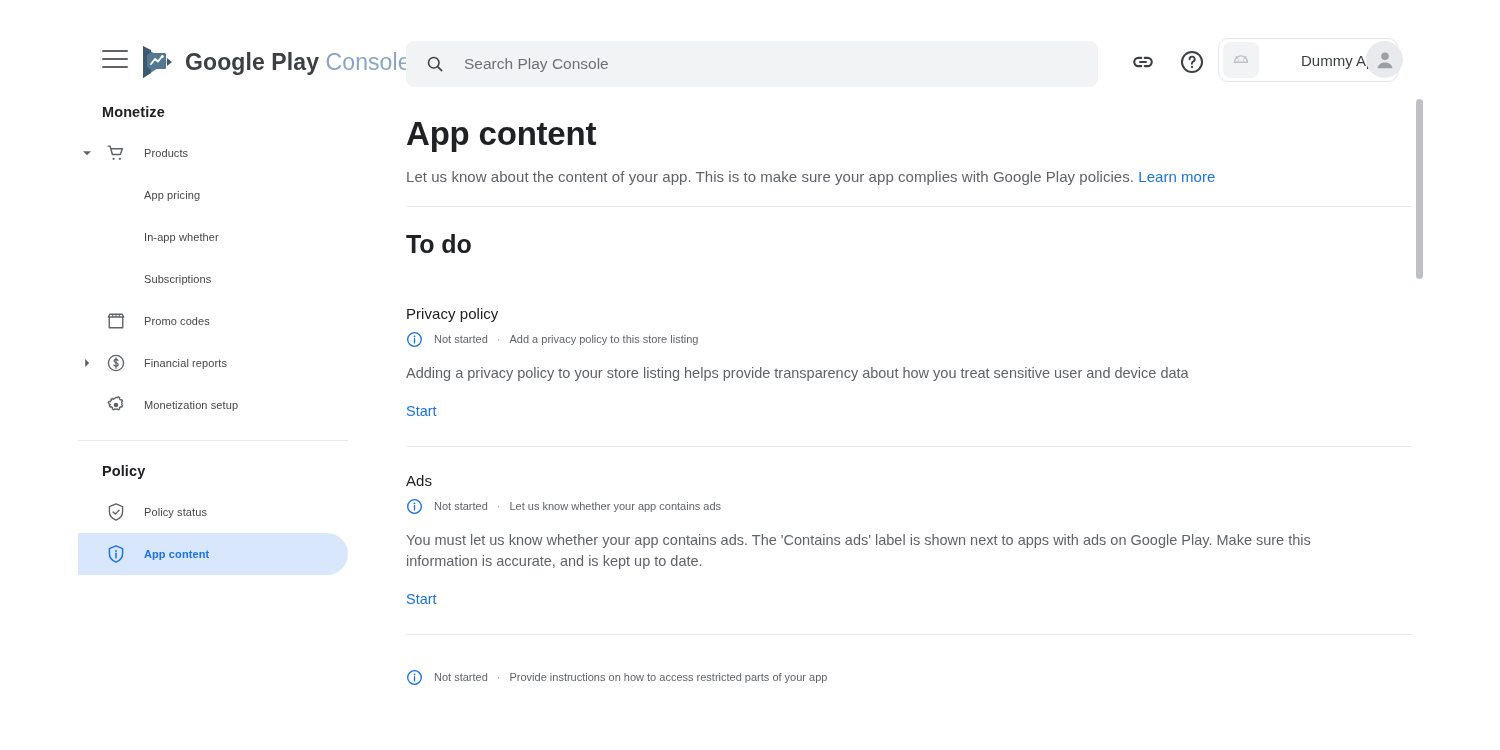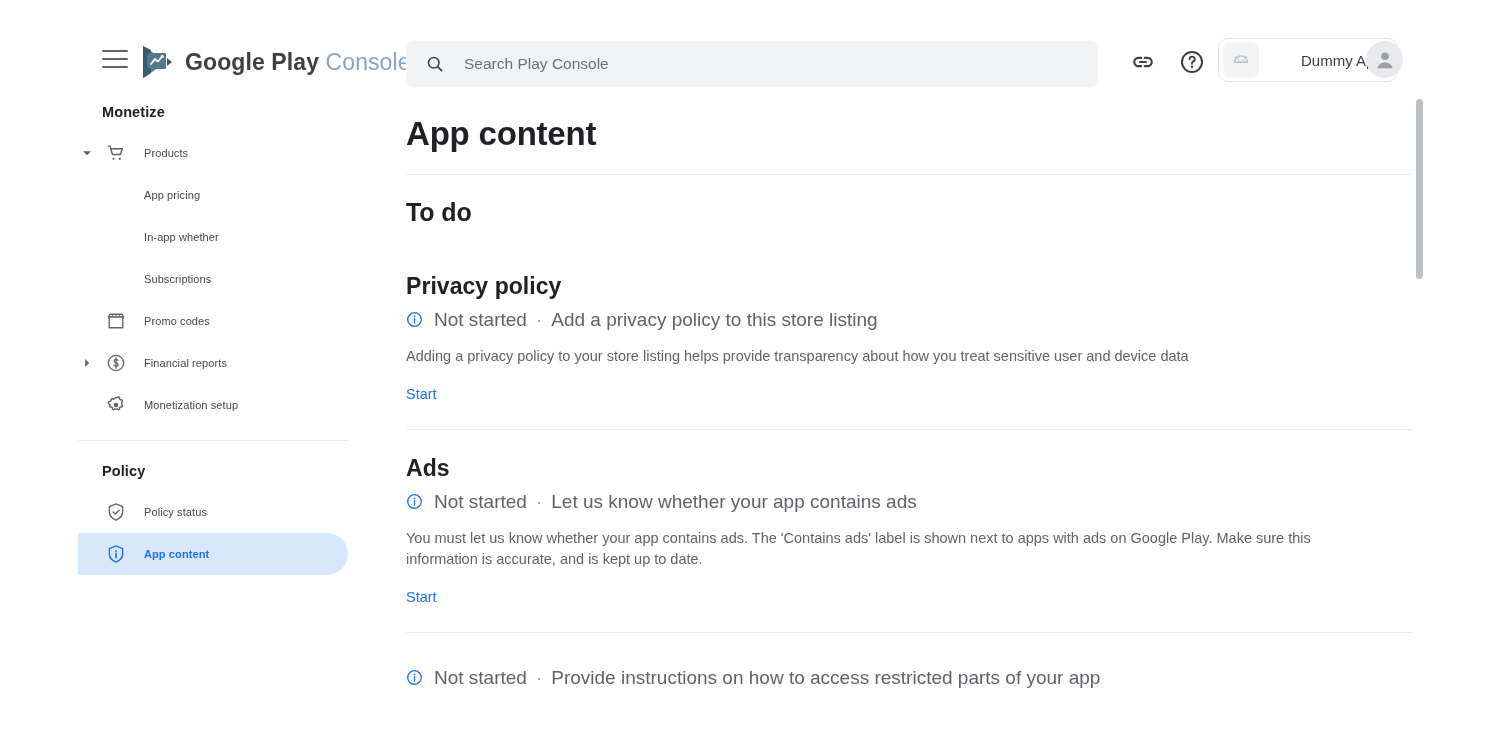--- a/index.html
+++ b/index.html
@@ -130,25 +130,25 @@
   .link { color: #1a73e8; text-decoration: none; cursor: pointer; }
   .hr {
     height: 1px; background: #e8eaed; margin-top: 21px; width: 1006px;
   }
   .section-title {
     font-size: 25px; font-weight: bold; color: #202124; margin-top: 23px;
     letter-spacing: -.1px;
   }
   .task { padding-top: 25px; }
   .task-title {
-    font-size: 23px; font-weight: bold; color: #202124; letter-spacing: .05px;
+    font-size: 15px; font-weight: normal; color: #202124; letter-spacing: .05px;
   }
   .task-status {
     display: flex; align-items: center; margin-top: 9px;
-    font-size: 19px; color: #5f6368;
+    font-size: 11px; color: #5f6368;
   }
   .task-status .info-ico { width: 17px; height: 17px; margin-right: 11px; flex: none; }
   .task-status .dot { margin: 0 9px; color: #9aa0a6; }
   .task-desc {
     font-size: 14.5px; color: #5f6368; margin-top: 15px;
     max-width: 948px; line-height: 21px;
   }
   .task-action {
     display: inline-block; font-size: 14.5px; color: #1a73e8;
     margin-top: 19px; cursor: pointer; font-weight: 500;
@@ -334,20 +334,24 @@
       </span>
       <span class="nav-label">App content</span>
     </div>
   </div>
 
   <div class="main">
     <div class="main-inner">
 
       <h1 class="page-title">App content</h1>
 
+      <div class="page-sub">
+        <span>Let us know about the content of your app. This is to make sure your app complies with Google Play policies.</span>
+        <a class="link">Learn more</a>
+      </div>
 
       <div class="hr"></div>
 
       <h2 class="section-title">To do</h2>
 
       <div class="task">
         <div class="task-title">Privacy policy</div>
         <div class="task-status">
           <svg class="info-ico" viewBox="0 0 24 24">
             <circle cx="12" cy="12" r="9.6" fill="none" stroke="#1a73e8" stroke-width="1.9"></circle>

